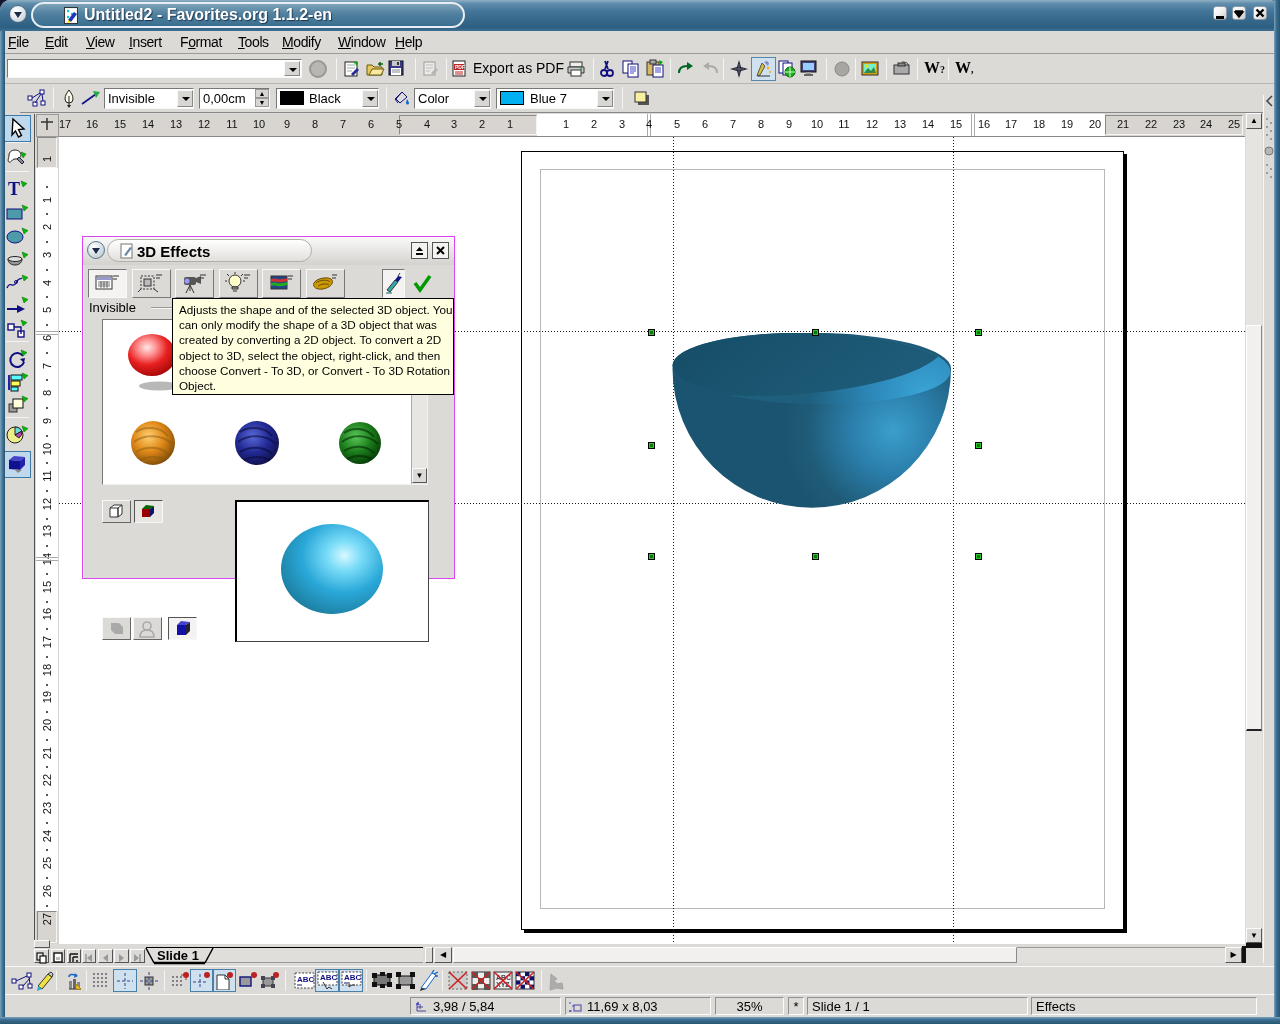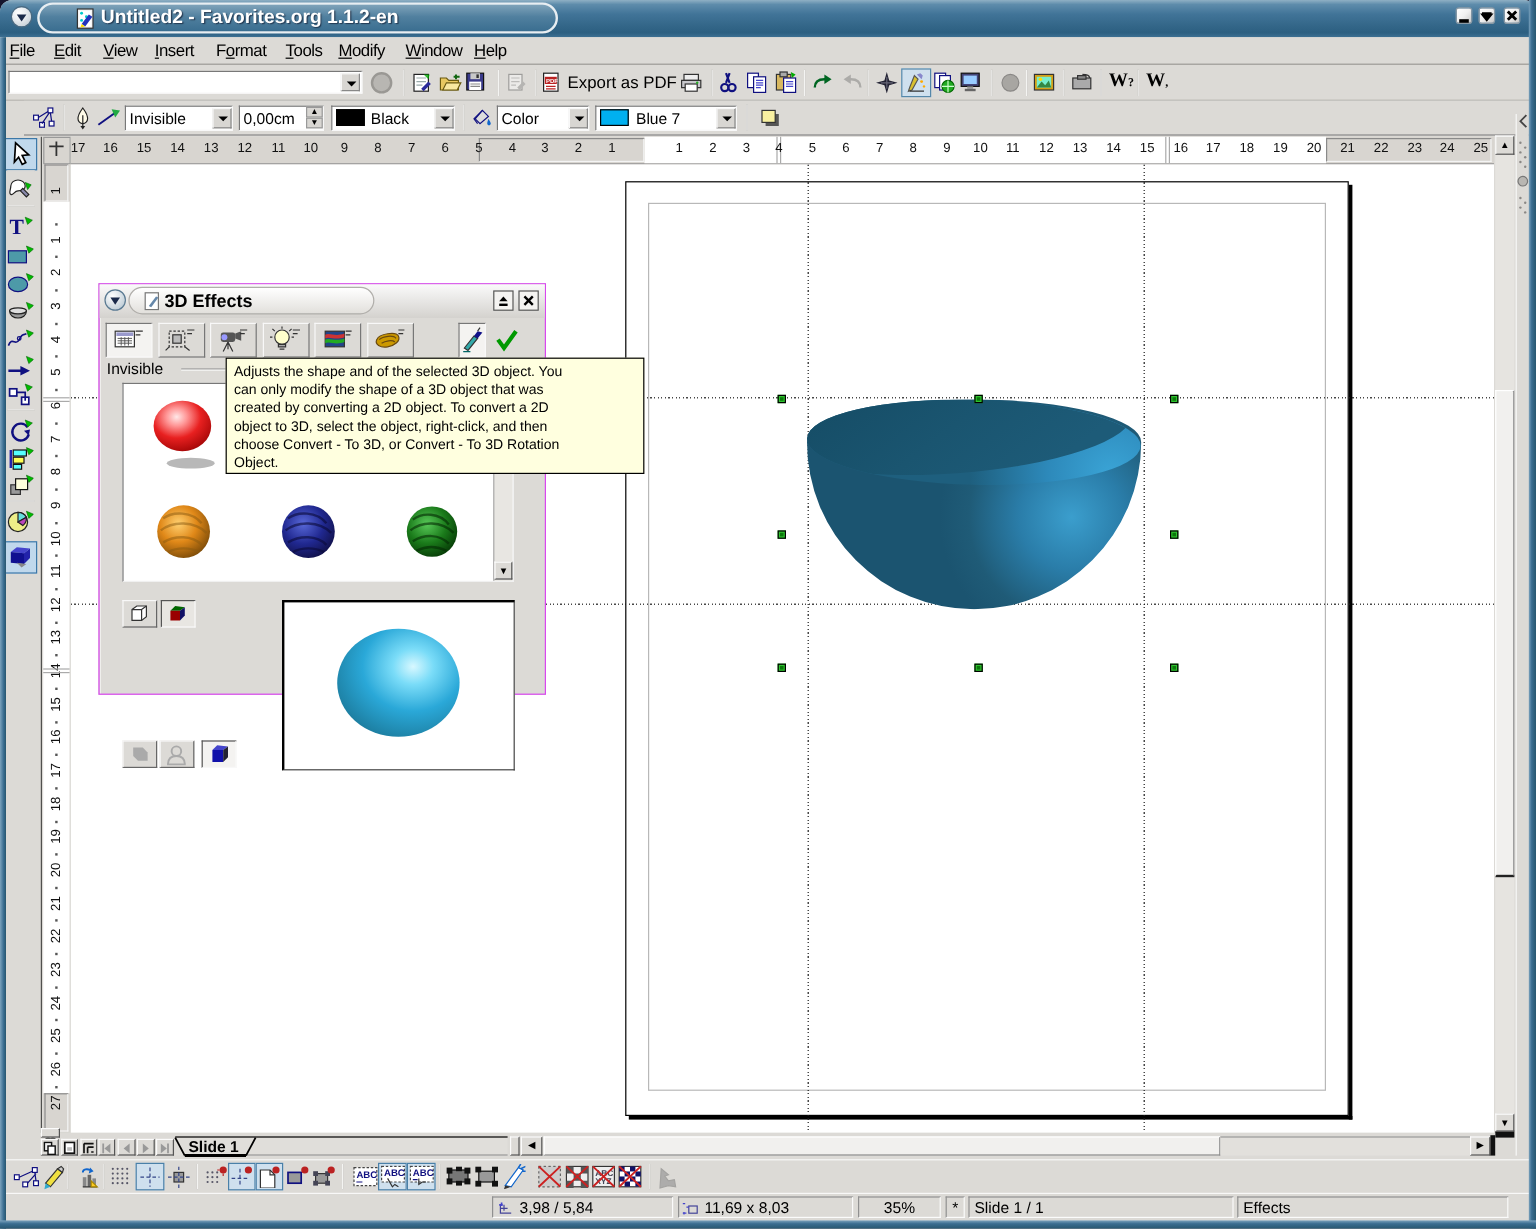--- a/index.html
+++ b/index.html
@@ -101,21 +101,21 @@
 #favlabel { position:absolute; left:6px; top:63px; font-size:13px; color:#000; }
 #listbox { position:absolute; left:19px; top:82px; width:326px; height:166px; background:#fff;
   border:1px solid #777; border-bottom-color:#f0f0f0; border-right-color:#f0f0f0; }
 #lbscroll { position:absolute; right:0px; top:0px; width:16px; height:164px; background:#e8e6e2; border-left:1px solid #aaa; }
 #preview { position:absolute; left:152px; top:263px; width:194px; height:142px; background:#fff;
   border:2px solid #000; border-right:1px solid #444; border-bottom:1px solid #444; }
 .smallbtn { position:absolute; width:29px; height:23px; background:#dcdad6; border:1px solid #f8f8f8;
   border-right-color:#666; border-bottom-color:#666; }
 .smallbtn.pressed { background:#e8e6e2; border:1px solid #555; border-right-color:#f8f8f8; border-bottom-color:#f8f8f8; }
 
-#tooltip { position:absolute; left:188px; top:298px; width:349px; height:97px; background:#ffffdf;
+#tooltip { position:absolute; left:172px; top:298px; width:282px; height:97px; background:#ffffdf;
   border:1px solid #000; font-size:11.7px; line-height:15.2px; color:#000; padding:3px 0 0 6px; }
 </style>
 </head>
 <body>
 <div id="win"></div>
 <div id="titlebar">
   <div id="menubtn"></div>
   <div id="titlepill"></div>
   <div id="titletext">Untitled2 - Favorites.org 1.1.2-en</div>
   <svg class="abs" style="left:63px;top:6px" width="16" height="19">

